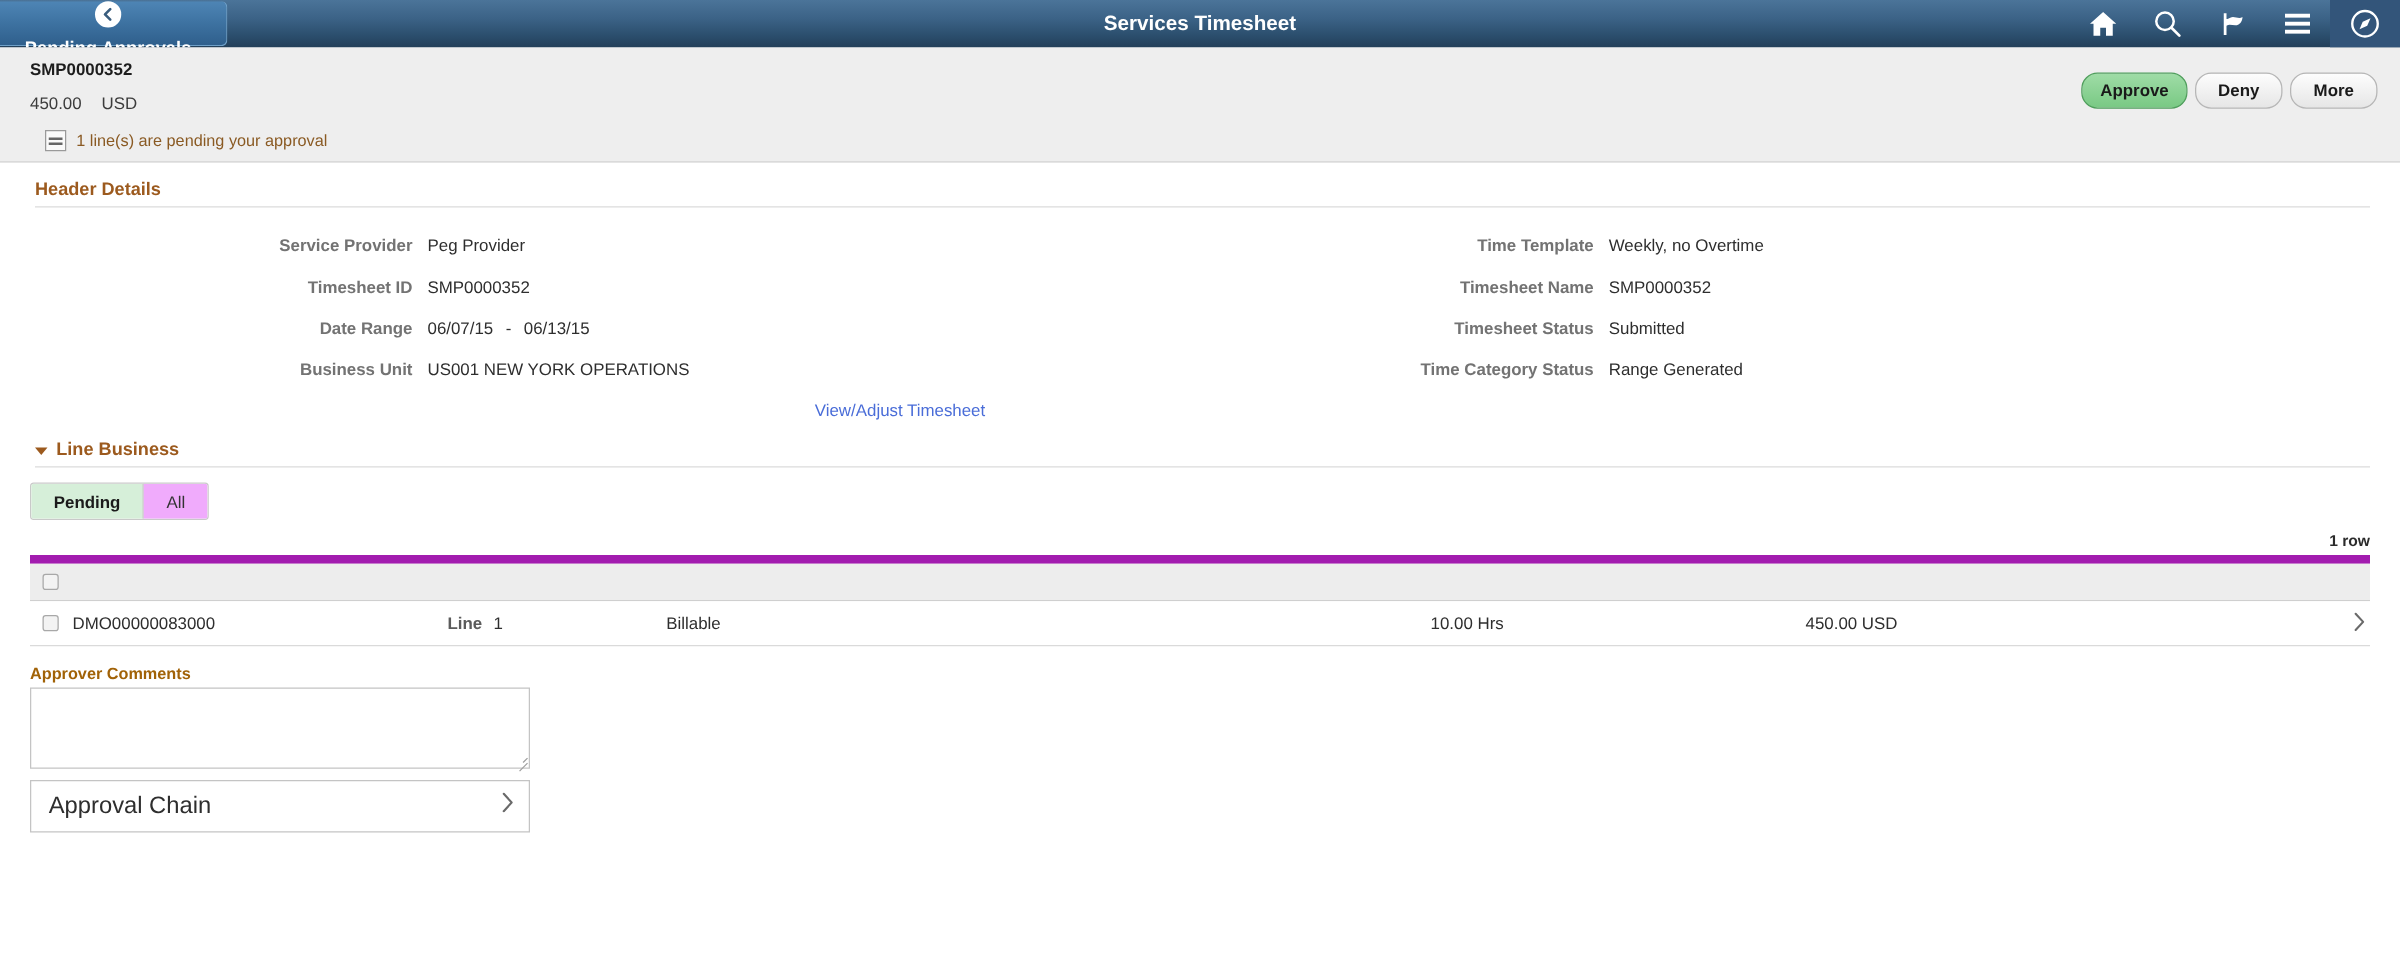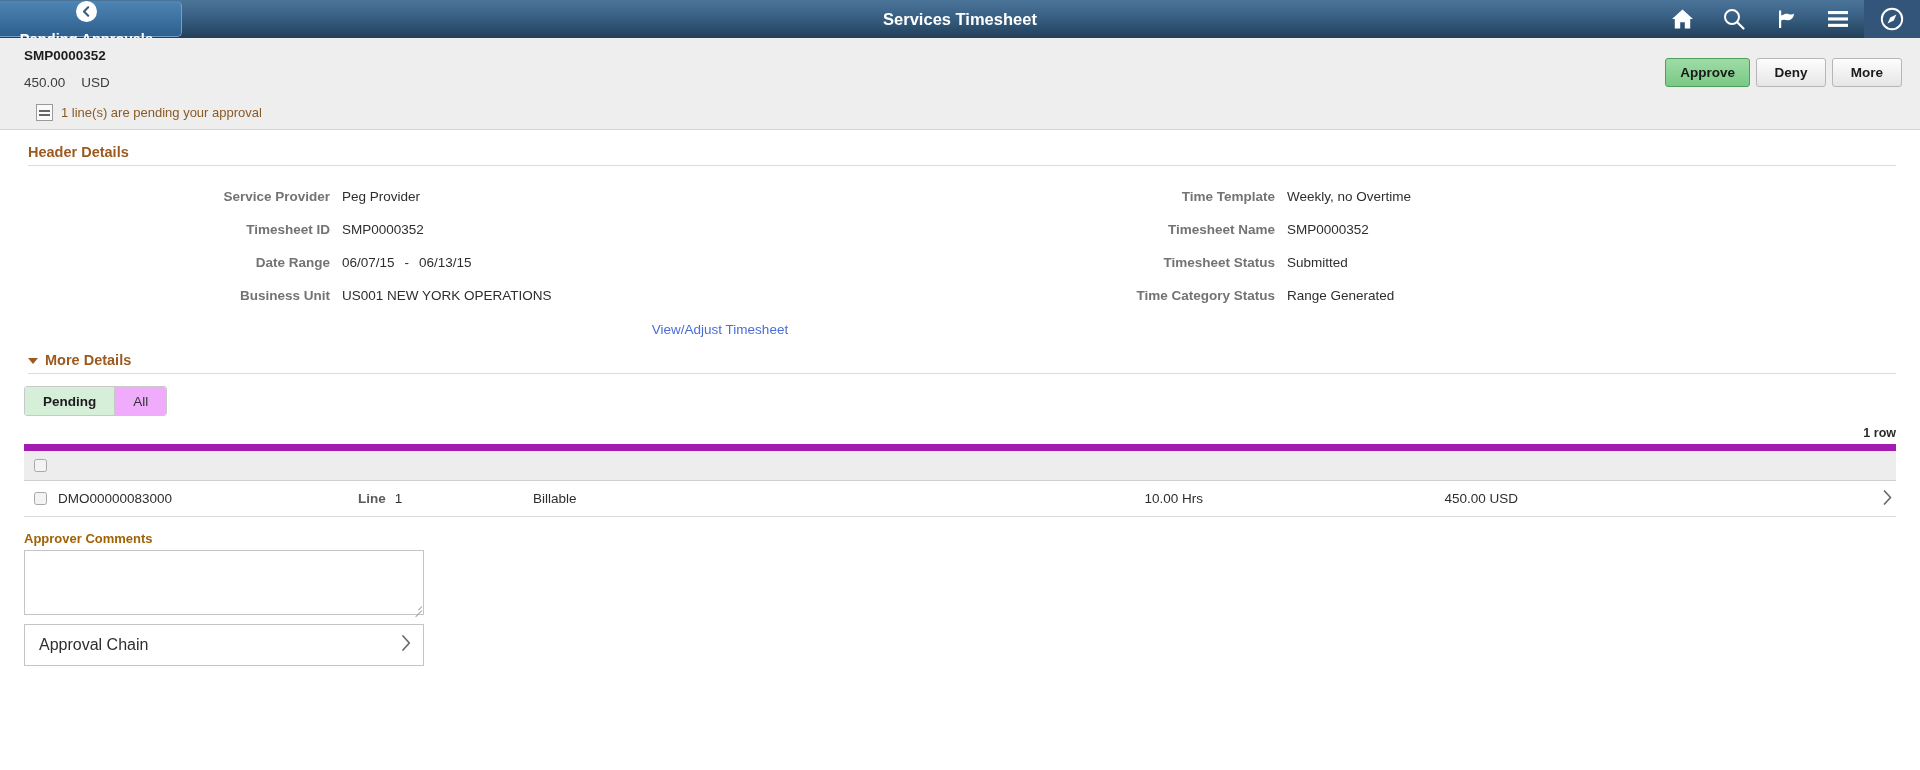--- a/index.html
+++ b/index.html
@@ -129,21 +129,21 @@
     display: flex;
     gap: 6px;
   }
   .btn {
     min-width: 70px;
     height: 29px;
     padding: 0 14px;
     font-size: 13.5px;
     font-weight: bold;
     color: #1a1a1a;
-    border-radius: 3px;
+    border-radius: 13px;
     cursor: pointer;
     display: flex; align-items: center; justify-content: center;
   }
   .btn-approve {
     background: linear-gradient(to bottom, #9fdca6 0%, #79c984 100%);
     border: 1px solid #4f9e5c;
     min-width: 82px;
   }
   .btn-plain {
     background: linear-gradient(to bottom, #fdfdfd 0%, #e6e6e6 100%);
@@ -309,21 +309,21 @@
     margin: 9px 0 0 24px;
     width: 400px;
     height: 42px;
     border: 1px solid #c4c4c4;
     background: #fff;
     display: flex;
     align-items: center;
     padding: 0 12px 0 14px;
     cursor: pointer;
   }
-  .approval-chain span { font-size: 16px; color: #2e2e2e; }
+  .approval-chain span { font-size: 19px; color: #2e2e2e; }
   .approval-chain .chev { margin-left: auto; color: #6a6a6a; }
 </style>
 </head>
 <body>
 
 <div class="topbar">
   <div class="back-btn">
     <span class="back-chevron">
       <svg width="11" height="11" viewBox="0 0 11 11">
         <path d="M7.2 1.3 L3 5.5 L7.2 9.7" fill="none" stroke="#3a5d7e" stroke-width="2.1" stroke-linecap="round" stroke-linejoin="round"></path>
@@ -417,21 +417,21 @@
     <div class="flabel">Time Category Status</div>
     <div class="fvalue">Range Generated</div>
   </div>
 
   <div class="link-row">
     <span class="link">View/Adjust Timesheet</span>
   </div>
 
   <div class="section-title">
     <span class="caret"></span>
-    <span>More Details</span>
+    <span>Line Business</span>
   </div>
   <div class="section-rule"></div>
 
   <div class="tabs">
     <div class="tab active">Pending</div>
     <div class="tab">All</div>
   </div>
 
   <div class="rowcount">1 row</div>
 

